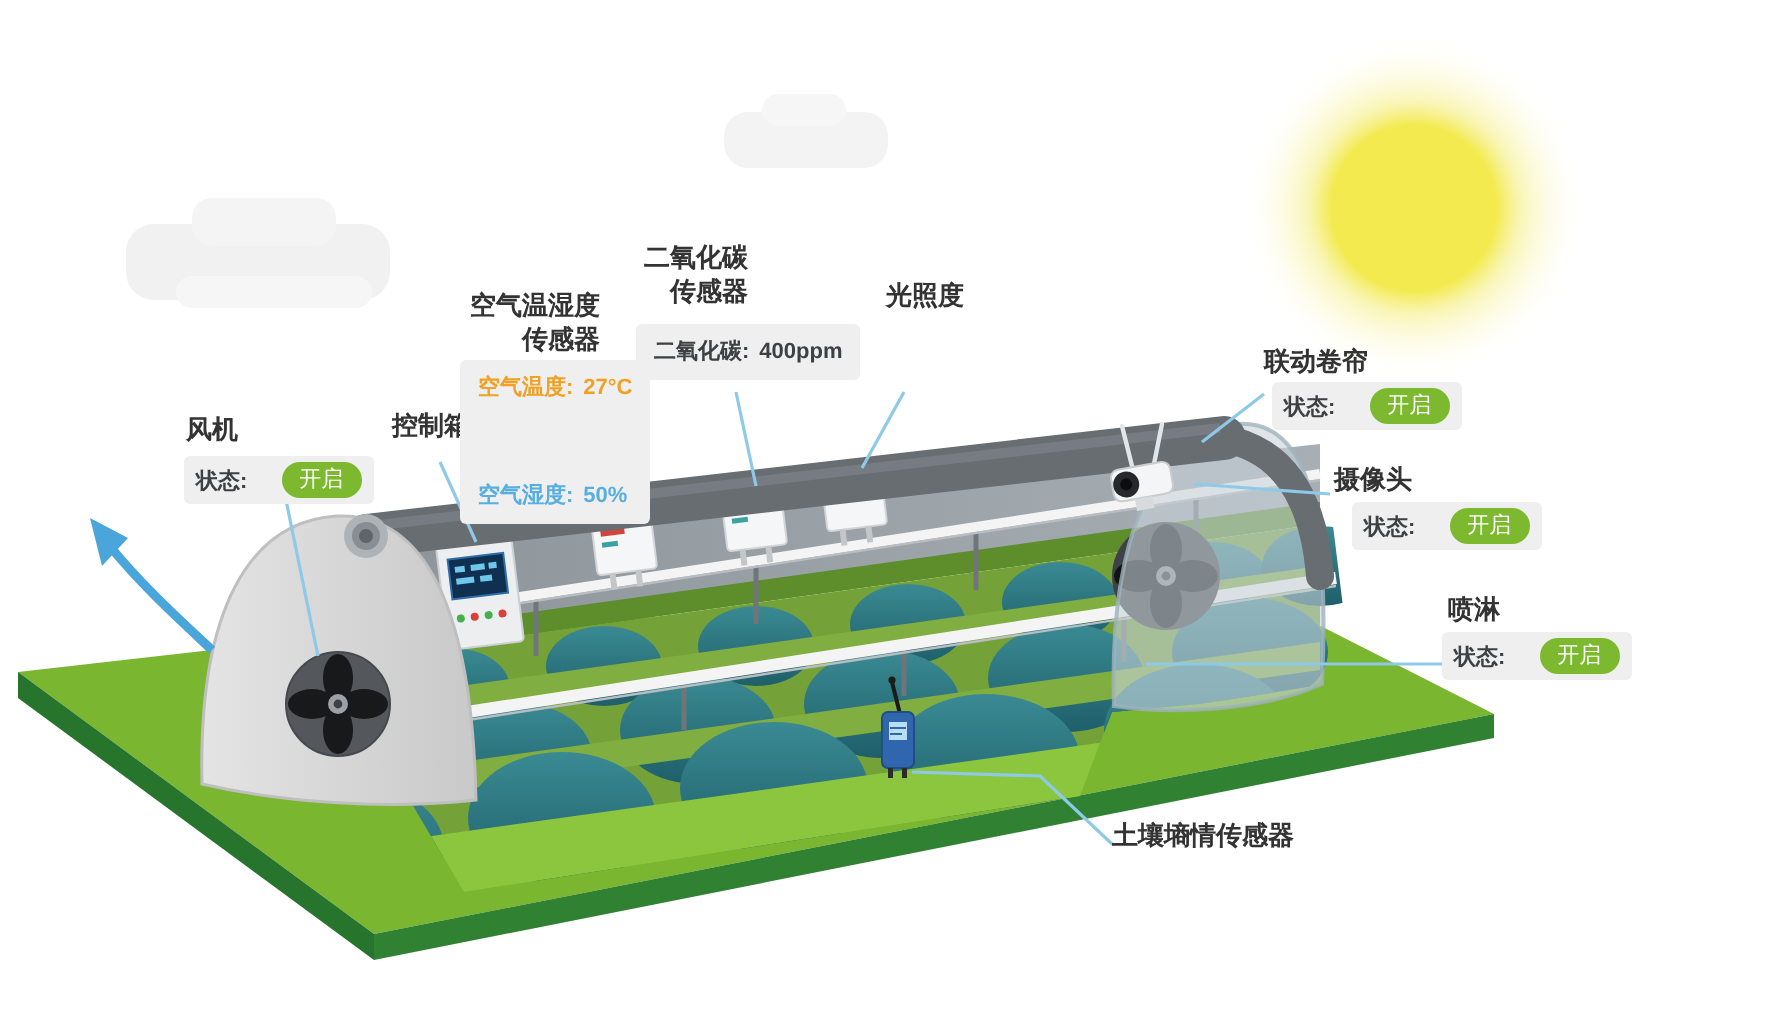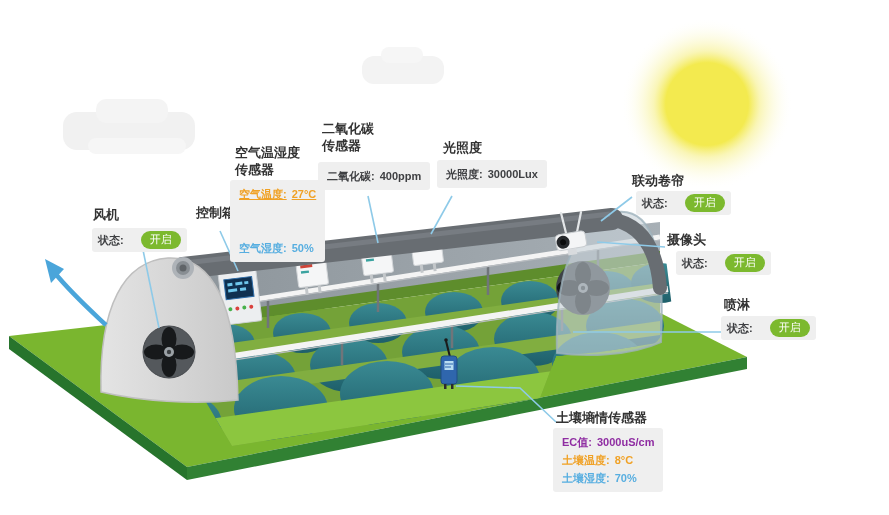--- a/index.html
+++ b/index.html
@@ -1,20 +1,20 @@
 <!DOCTYPE html>
 <html><head>
 <meta charset="utf-8">
 <style>
   html,body{margin:0;padding:0;background:#fff;}
   .stage{position:relative;width:889px;height:515px;background:#ffffff;overflow:hidden;
          font-family:"Liberation Sans","DejaVu Sans",sans-serif;}
   .stage svg{position:absolute;left:0;top:0;}
   .title{position:absolute;font-size:13px;font-weight:bold;color:#333;white-space:nowrap;z-index:5;}
-  .title.two{line-height:1.3;}
+  .title.two{line-height:1.3;text-align:right;}
   .chip{position:absolute;display:flex;align-items:center;gap:17px;background:#efefef;
         border-radius:3px;padding:3px 6px;font-size:11px;font-weight:bold;color:#3f4043;
         white-space:nowrap;z-index:5;}
   .pill{color:#fff;border-radius:10px;padding:1px 9px 2px;font-size:11px;font-weight:normal;cursor:pointer;}
   .vbox{position:absolute;background:#efefef;border-radius:3px;padding:5px 9px;font-size:11px;
         font-weight:bold;line-height:1.65;white-space:nowrap;z-index:5;}
   .vrow .vval{margin-left:5px;}
   .curtain-label{position:absolute;color:#fff;font-size:13px;font-weight:bold;
         transform:rotate(-6deg);z-index:4;letter-spacing:1px;}
 </style>
@@ -236,69 +236,53 @@
   <span class="pill" style="background-color: rgb(124, 185, 46);">开启</span>
 </div>
 
 <div class="title" style="left:196px;top:204px">控制箱</div>
 
 <div class="title two" style="left:235px;top:145px">
   <div>空气温湿度</div>
   <div>传感器</div>
 </div>
 <div class="vbox" style="left:230px;top:180px">
-  <div class="vrow" style="color: rgb(240, 161, 37); text-decoration: underline;">
+  <div class="vrow" style="color: rgb(240, 161, 37);">
     <span>空气温度:</span><span class="vval">27°C</span>
   </div>
   <div class="vrow" style="color: rgb(87, 174, 224); margin-top: 36px;">
     <span>空气湿度:</span><span class="vval">50%</span>
   </div>
 </div>
 
 <div class="title two" style="left:322px;top:121px">
   <div>二氧化碳</div>
   <div>传感器</div>
 </div>
 <div class="vbox" style="left:318px;top:162px">
   <div class="vrow" style="color: rgb(63, 64, 67);">
     <span>二氧化碳:</span><span class="vval">400ppm</span>
   </div>
 </div>
 
 <div class="title" style="left:443px;top:139px">光照度</div>
-<div class="vbox" style="left:437px;top:160px">
-  <div class="vrow" style="color: rgb(63, 64, 67);">
-    <span>光照度:</span><span class="vval">30000Lux</span>
-  </div>
-</div>
 
 <div class="title" style="left:632px;top:172px">联动卷帘</div>
 <div class="chip" style="left:636px;top:191px">
   <span>状态:</span>
   <span class="pill" style="background-color: rgb(124, 185, 46);">开启</span>
 </div>
 
 <div class="title" style="left:667px;top:231px">摄像头</div>
 <div class="chip" style="left:676px;top:251px">
   <span>状态:</span>
   <span class="pill" style="background-color: rgb(124, 185, 46);">开启</span>
 </div>
 
 <div class="title" style="left:724px;top:296px">喷淋</div>
 <div class="chip" style="left:721px;top:316px">
   <span>状态:</span>
   <span class="pill" style="background-color: rgb(124, 185, 46);">开启</span>
 </div>
 
 <div class="title" style="left:556px;top:409px">土壤墒情传感器</div>
-<div class="vbox" style="left:553px;top:428px">
-  <div class="vrow" style="color: rgb(143, 45, 162);">
-    <span>EC值:</span><span class="vval">3000uS/cm</span>
-  </div>
-  <div class="vrow" style="color: rgb(240, 161, 37);">
-    <span>土壤温度:</span><span class="vval">8°C</span>
-  </div>
-  <div class="vrow" style="color: rgb(87, 174, 224);">
-    <span>土壤湿度:</span><span class="vval">70%</span>
-  </div>
-</div>
 
 </div>
 
 </body></html>

